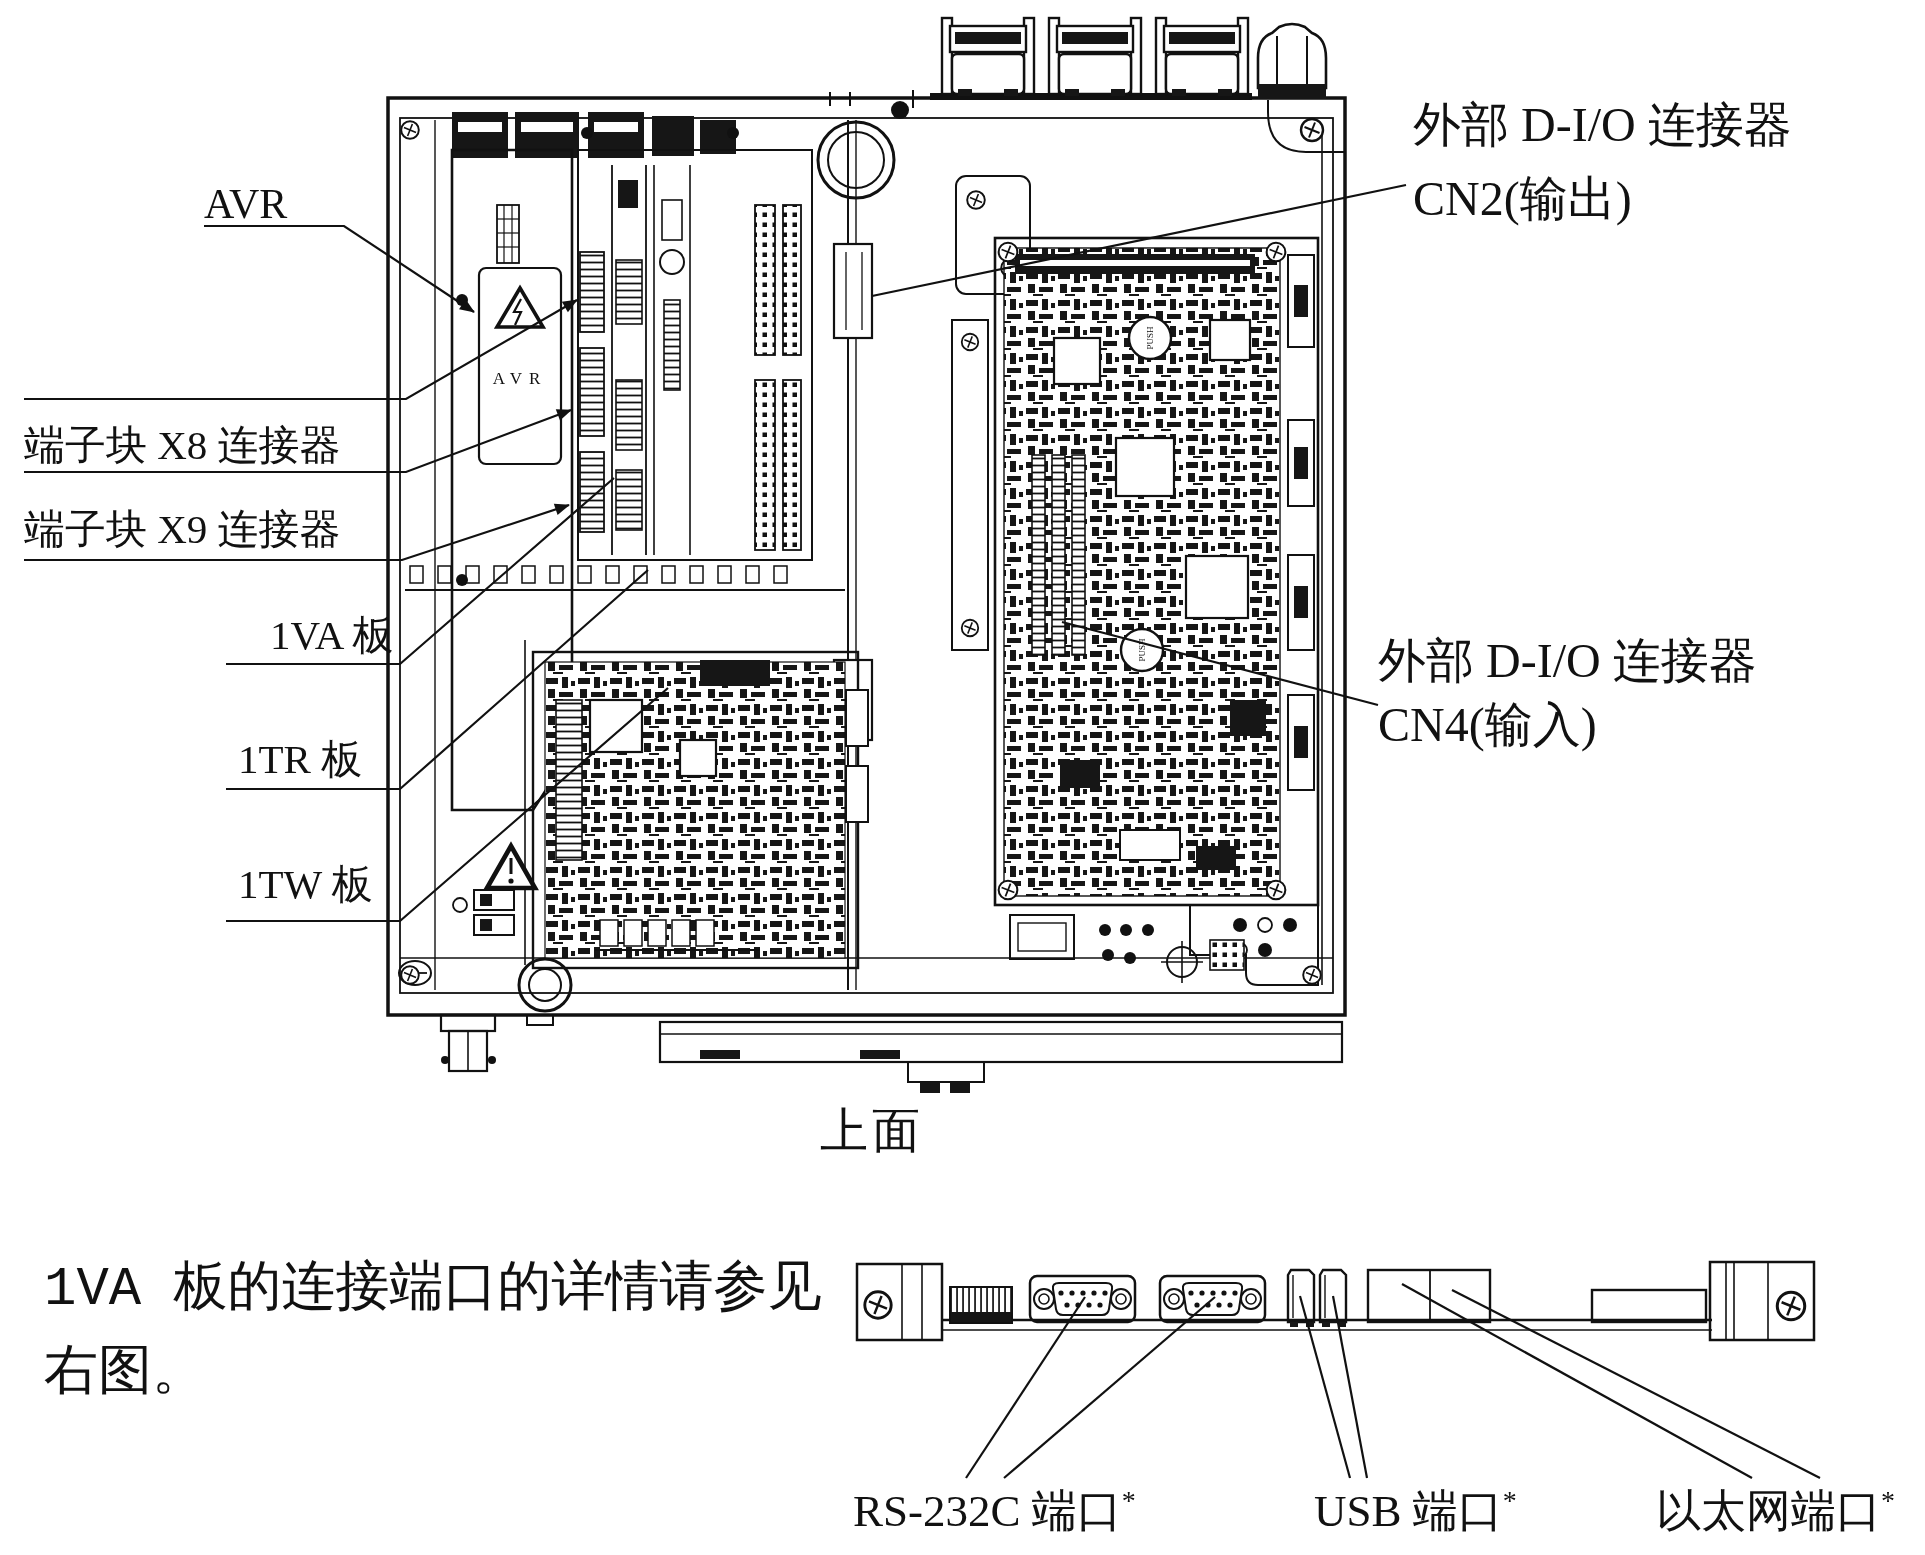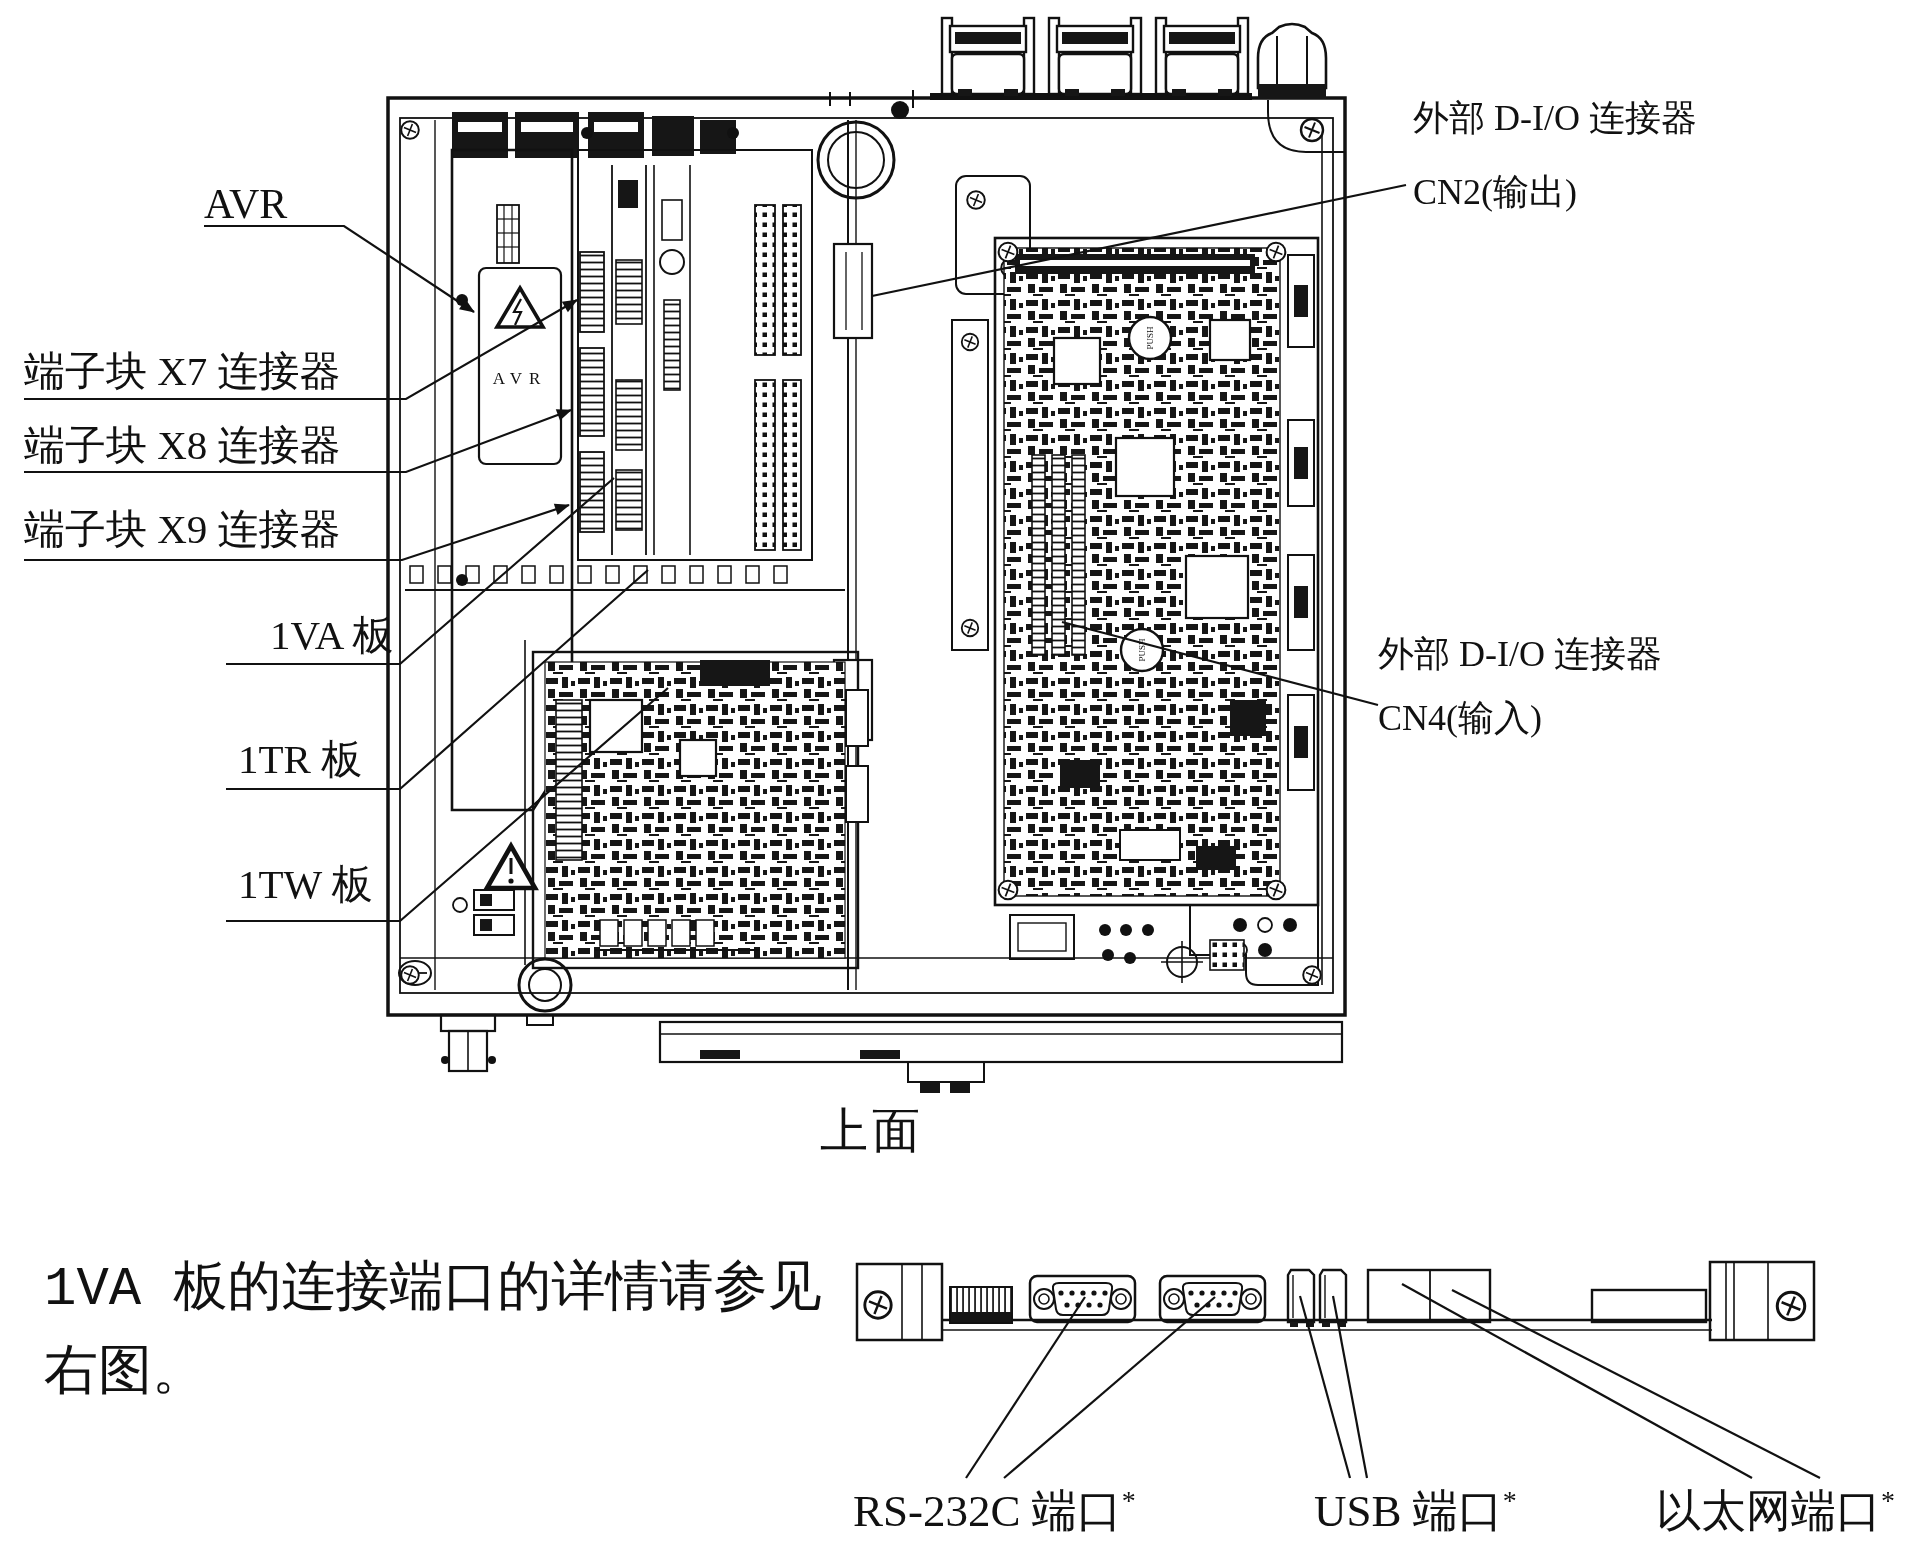--- a/index.html
+++ b/index.html
@@ -4,21 +4,21 @@
 <style>
   html,body{margin:0;padding:0;background:#ffffff;}
   .canvas{
     position:relative;width:1925px;height:1555px;background:#ffffff;
     font-family:"Liberation Serif","DejaVu Serif",serif;color:#111;
     overflow:hidden;
   }
   svg.art{position:absolute;left:0;top:0;width:1925px;height:1555px;}
   .lbl{position:absolute;white-space:nowrap;color:#111;line-height:1.05;}
   .lbl.big{font-size:41px;}
-  .lbl.right{font-size:36px;}
+  .lbl.right{font-size:48px;}
   .lbl.cap{font-size:48px;letter-spacing:4px;}
   .lbl.note{font-size:54px;font-family:Liberation Mono, monospace;}
   .lbl.port{font-size:45px;text-align:right;}
   .sup{vertical-align:super;font-size:0.62em;}
   svg text{font-family:"Liberation Serif","DejaVu Serif",serif;fill:#111;}
 </style>
 </head>
 <body>
 
 <div class="canvas">
@@ -428,21 +428,20 @@
       <line x1="1215" y1="1297" x2="1004" y2="1478"></line>
       <line x1="1300" y1="1296" x2="1350" y2="1478"></line>
       <line x1="1333" y1="1296" x2="1367" y2="1478"></line>
       <line x1="1402" y1="1284" x2="1752" y2="1478"></line>
       <line x1="1452" y1="1290" x2="1820" y2="1478"></line>
     </g>
   </g>
 </svg>
 
 <div class="lbl big" style="left:204px;top:182px;font-size:42px;">AVR</div>
-<div class="lbl big" style="left:24px;top:350px;">端子块 X7 连接器</div>
 <div class="lbl big" style="left:24px;top:424px;">端子块 X8 连接器</div>
 <div class="lbl big" style="left:24px;top:508px;">端子块 X9 连接器</div>
 <div class="lbl big" style="left:238px;top:614px;margin-left:32px;">1VA 板</div>
 <div class="lbl big" style="left:238px;top:738px;">1TR 板</div>
 <div class="lbl big" style="left:238px;top:863px;">1TW 板</div>
 
 <div class="lbl right" style="left:1413px;top:100px;">外部 D-I/O 连接器</div>
 <div class="lbl right" style="left:1413px;top:174px;">CN2(输出)</div>
 <div class="lbl right" style="left:1378px;top:636px;">外部 D-I/O 连接器</div>
 <div class="lbl right" style="left:1378px;top:700px;">CN4(输入)</div>

